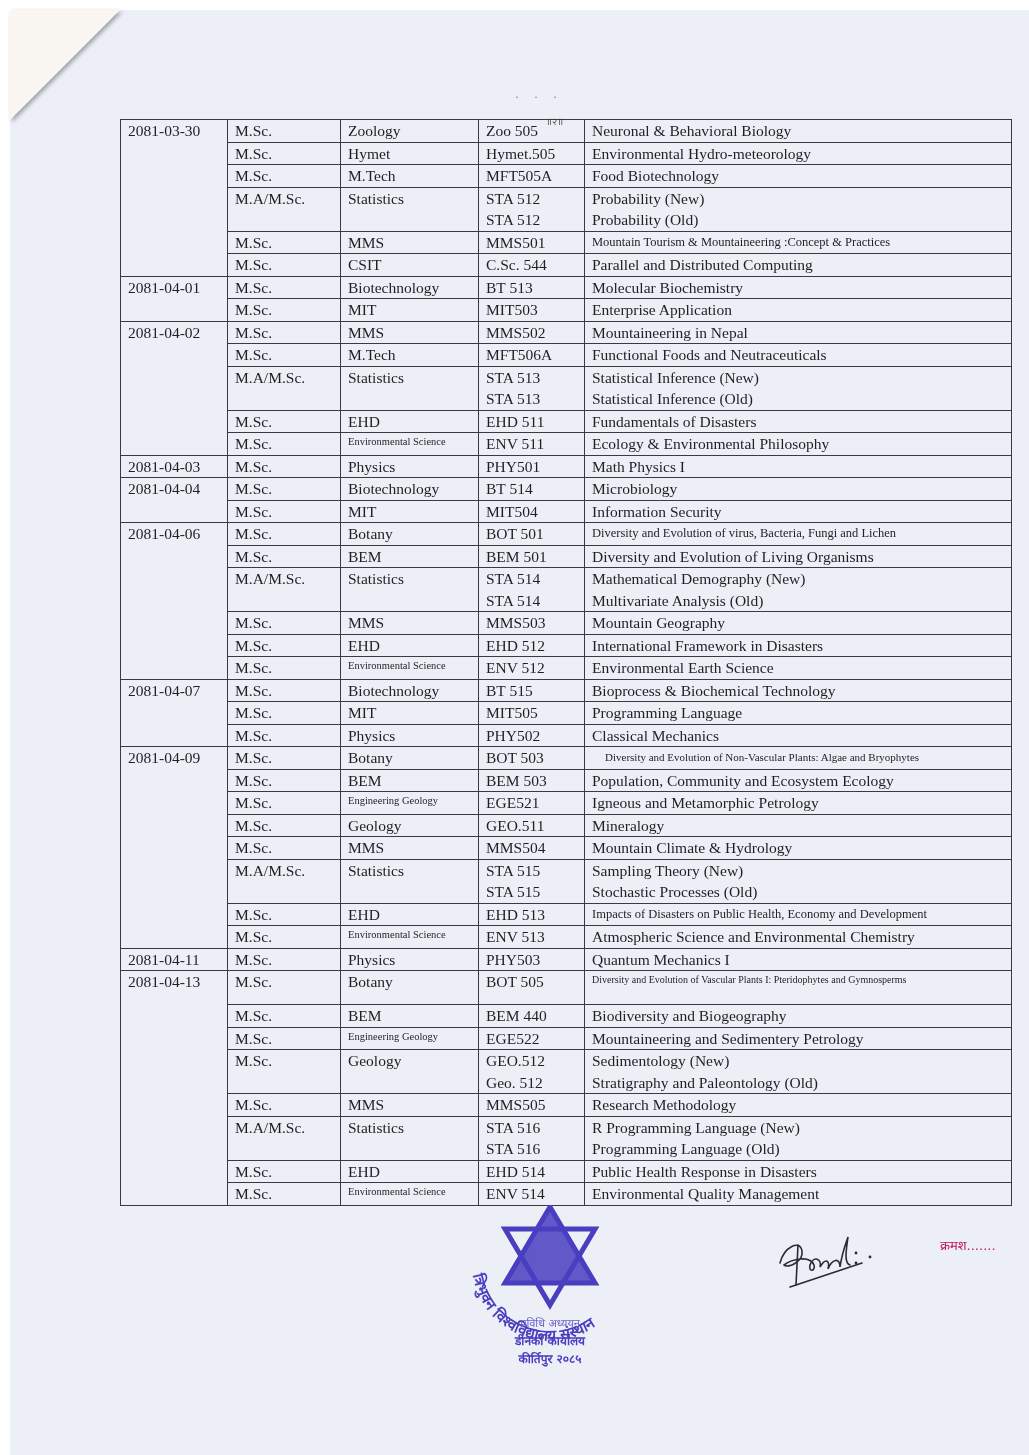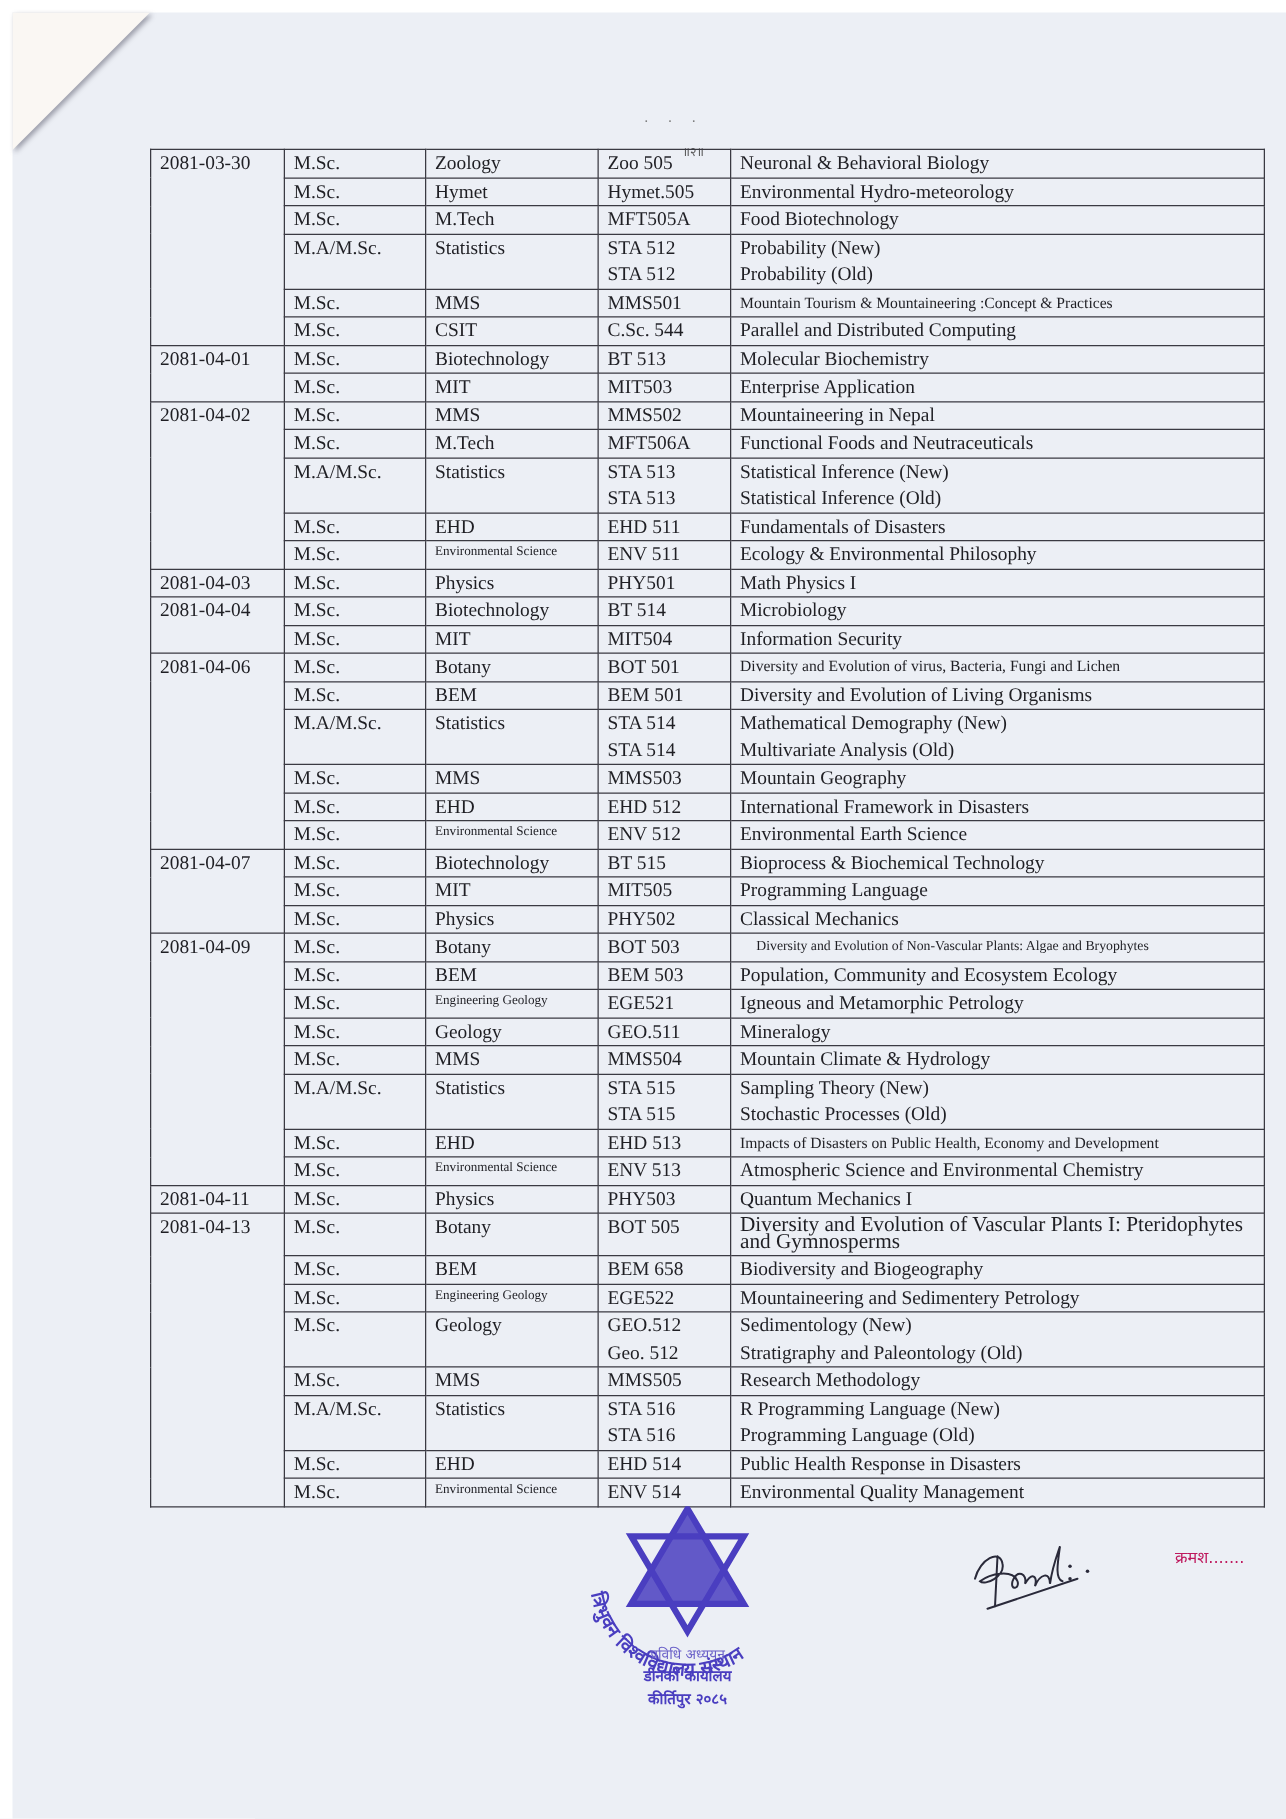--- a/index.html
+++ b/index.html
@@ -35,21 +35,21 @@
     white-space: nowrap; overflow: hidden;
   }
   col.c-date { width: 107px; }
   col.c-deg { width: 113px; }
   col.c-subj { width: 138px; }
   col.c-code { width: 106px; }
   col.c-course { width: 427px; }
   td.date { padding-left: 6px; padding-top: 1px; }
   td.subj.small { font-size: 10.5px; line-height: 18px; }
   td.course.small { font-size: 12.5px; border-radius: 10px; }
-  td.course.wrap { white-space: normal; font-size: 17px; line-height: 13px; padding-top: 2px; margin-left: 36px; }
+  td.course.wrap { white-space: normal; font-size: 10px; line-height: 13px; padding-top: 2px; margin-left: 36px; }
   td.code div, td.course div { height: 21.5px; }
   .stamp {
     position: absolute; left: 455px; top: 1205px; width: 190px; height: 170px;
     color: #4a3ec0;
   }
   .stamp svg { width: 100%; height: 100%; }
   .signature {
     position: absolute; left: 770px; top: 1225px; width: 130px; height: 70px;
   }
   .continued {
@@ -438,21 +438,21 @@
         <td class="subj">Botany</td>
         <td class="code">
           <div>BOT 505</div>
         </td>
         <td class="course wrap"><span>Diversity and Evolution of Vascular Plants I: Pteridophytes and Gymnosperms</span></td>
       </tr>
       <tr>
         <td>M.Sc.</td>
         <td class="subj">BEM</td>
         <td class="code">
-          <div>BEM 658</div>
+          <div>BEM 440</div>
         </td>
         <td class="course">
           <div>Biodiversity and Biogeography</div>
         </td>
       </tr>
       <tr>
         <td>M.Sc.</td>
         <td class="subj small">Engineering Geology</td>
         <td class="code">
           <div>EGE522</div>

